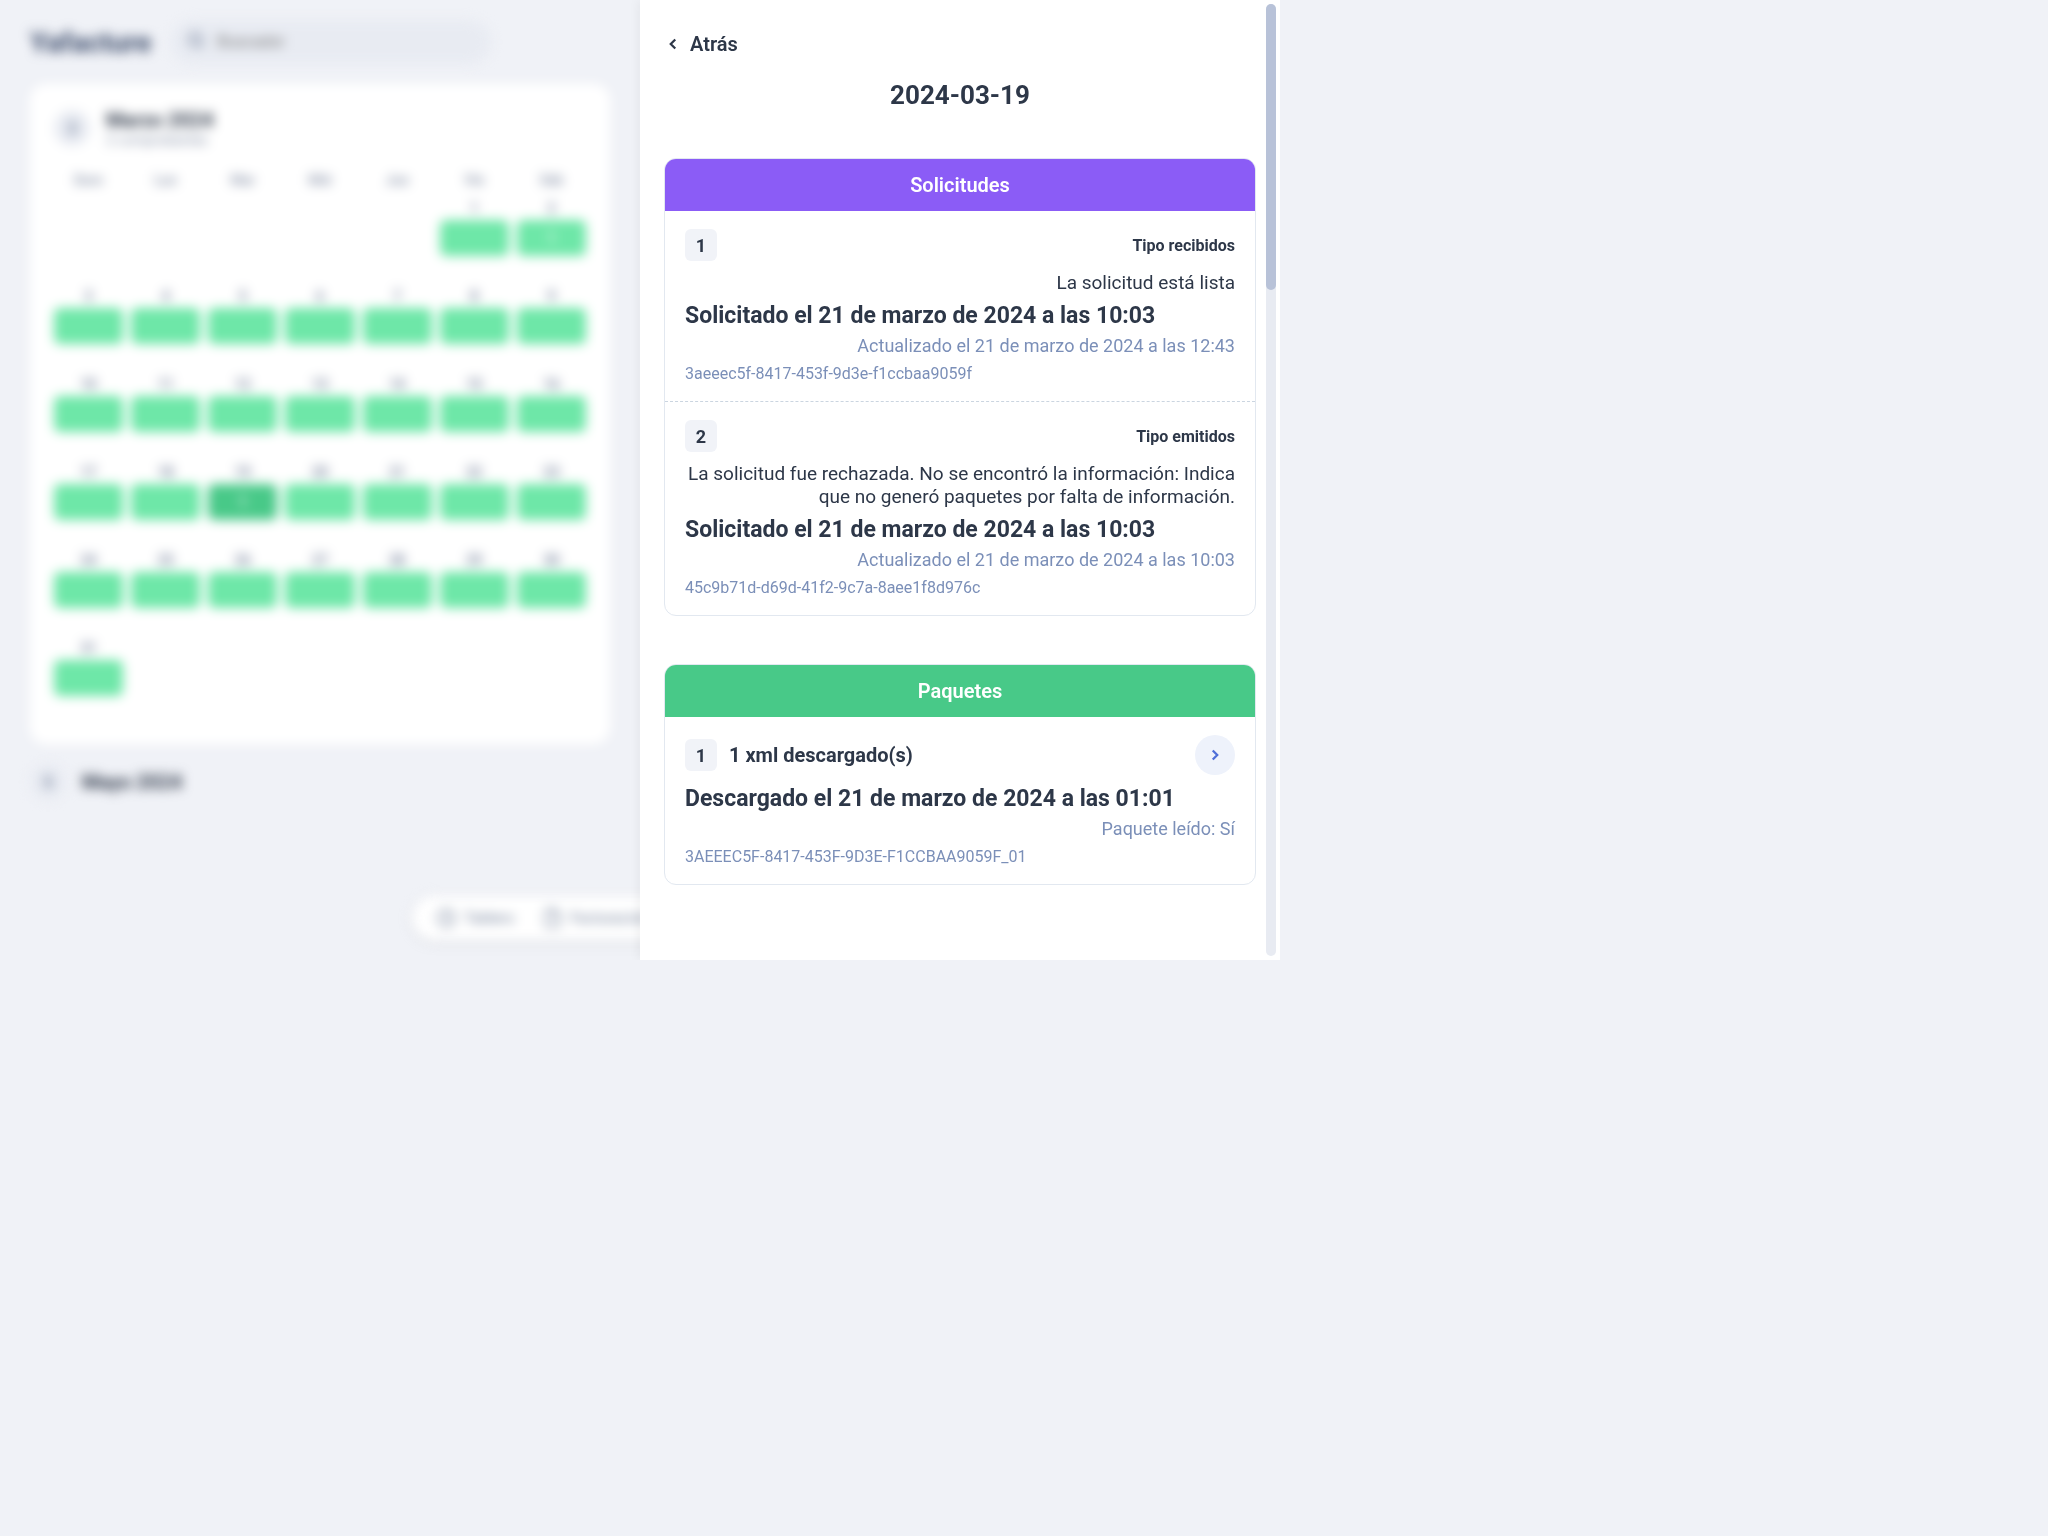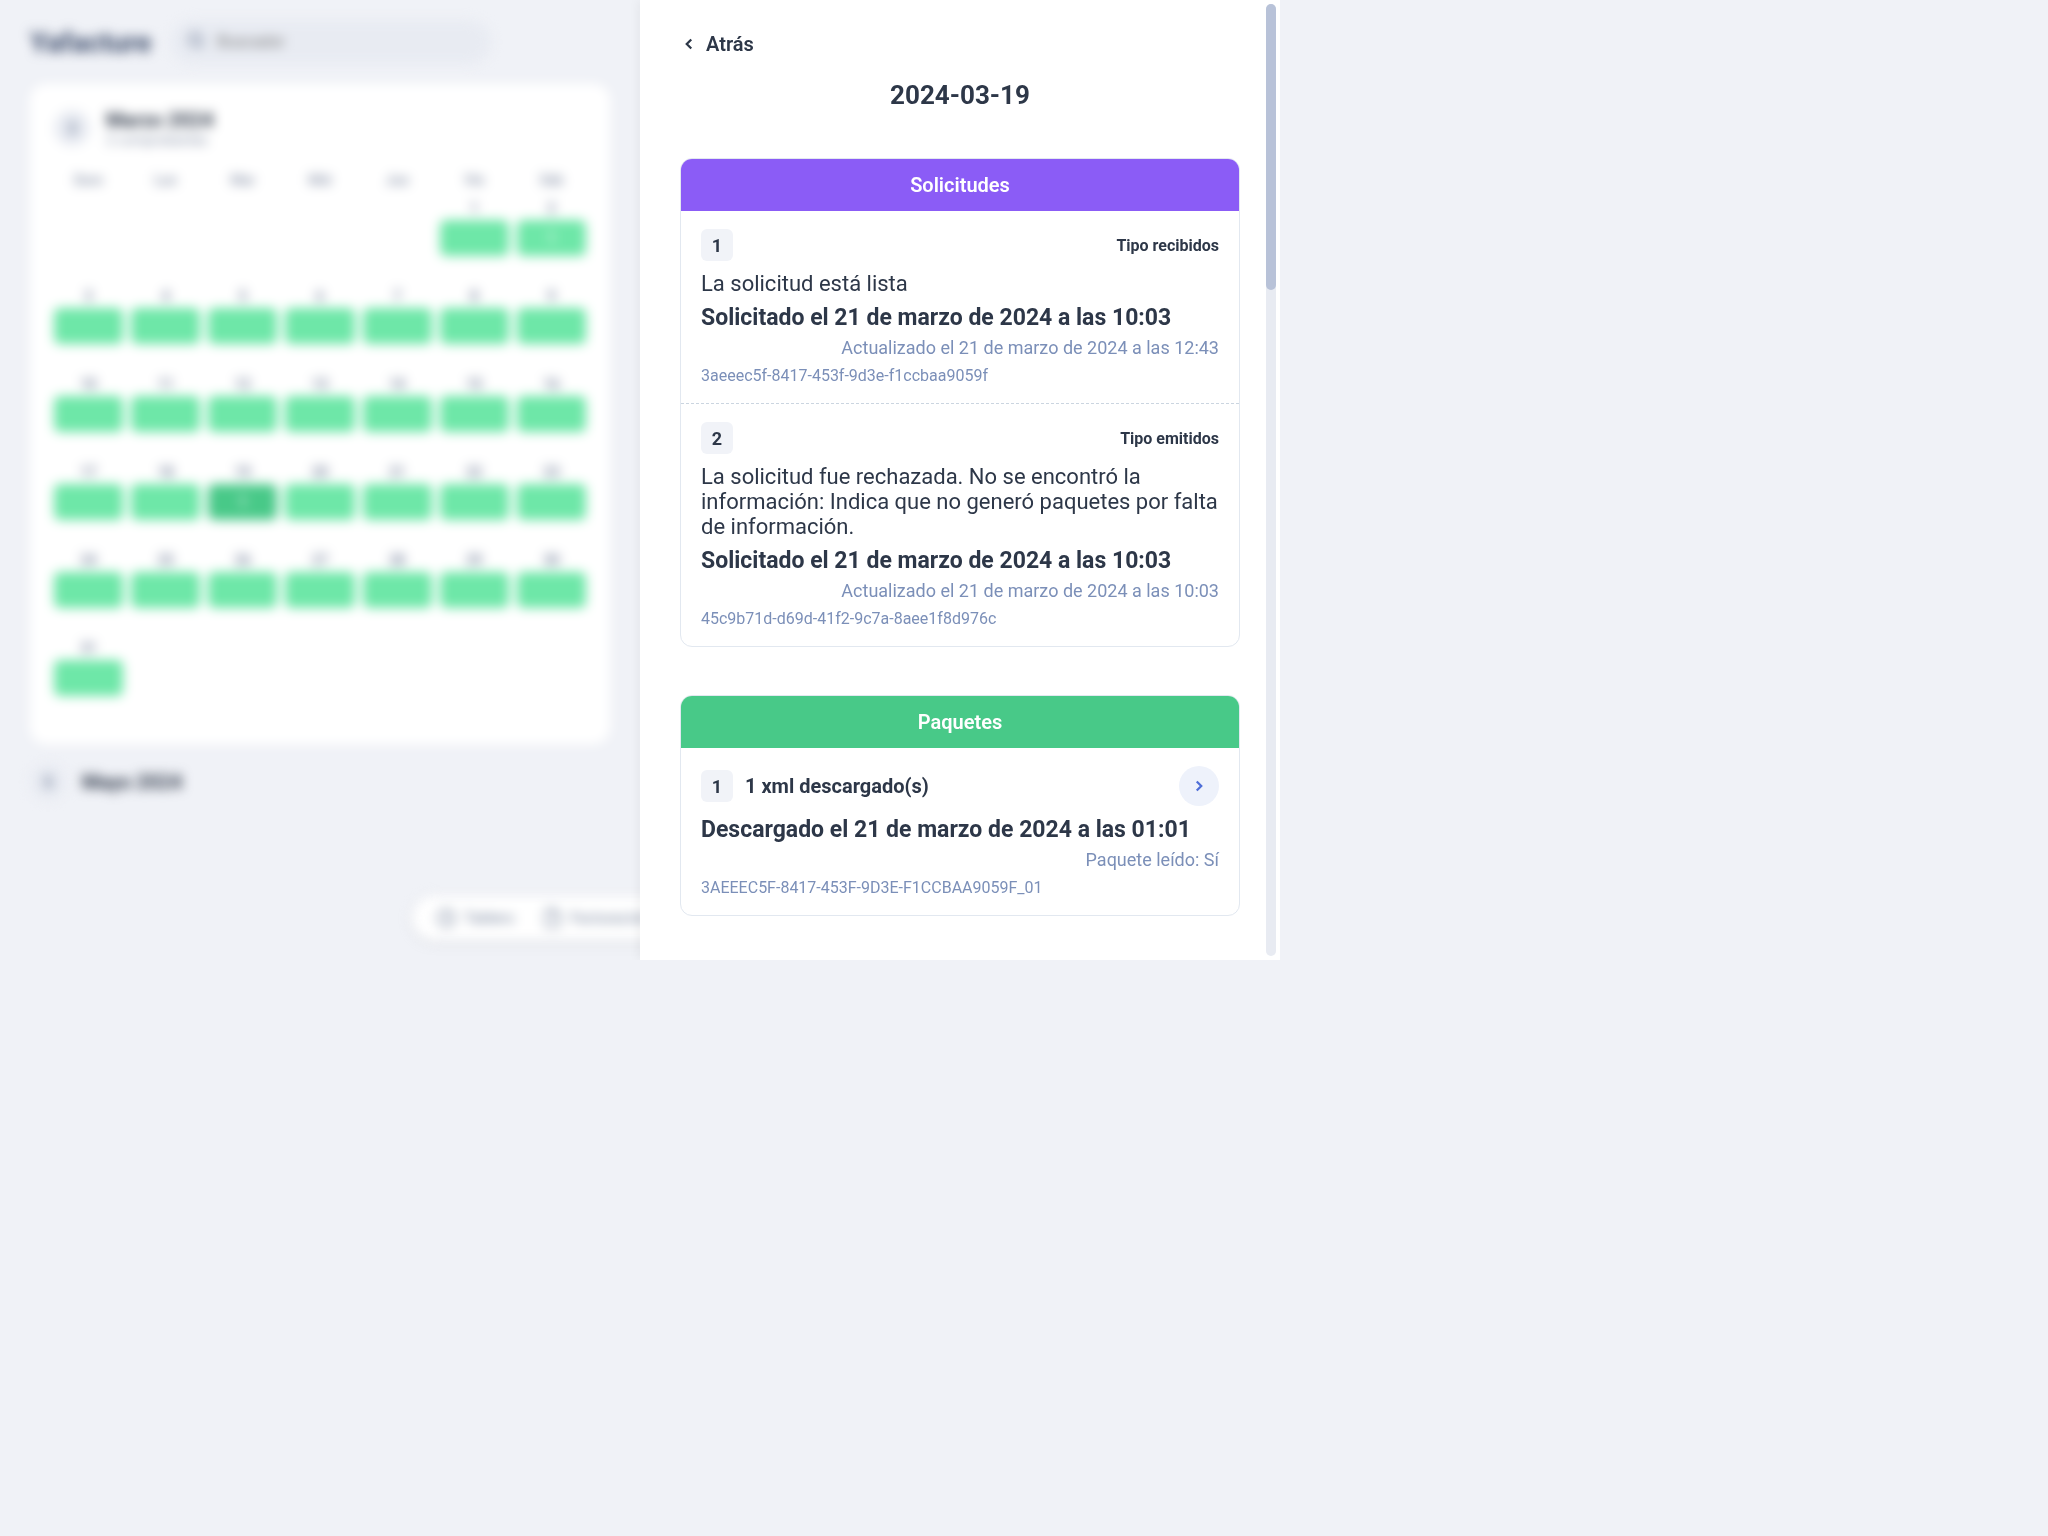--- a/index.html
+++ b/index.html
@@ -161,21 +161,21 @@
     
     
     .side-panel {
       position: absolute;
       top: 0;
       right: 0;
       width: 640px;
       height: 100%;
       background: #fff;
       z-index: 10;
-      padding: 32px 40px;
+      padding: 32px 24px;
       overflow-y: auto;
       box-shadow: -2px 0 10px rgba(0,0,0,0.05);
     }
     .back-button {
       display: flex;
       align-items: center;
       gap: 8px;
       font-size: 20px;
       font-weight: 600;
       color: #2d3748;
@@ -232,23 +232,24 @@
       font-weight: 700;
       color: #2d3748;
       font-size: 18px;
     }
     .request-type {
       font-size: 16px;
       font-weight: 700;
       color: #2d3748;
     }
     .request-status {
-      font-size: 22px;
+      font-size: 19px;
       color: #2d3748;
       margin-bottom: 8px;
+      text-align: right;
     }
     .request-date-bold {
       font-size: 23px;
       font-weight: 700;
       color: #2d3748;
       margin-bottom: 6px;
     }
     .request-date-light {
       font-size: 18px;
       color: #7b8fb8;

